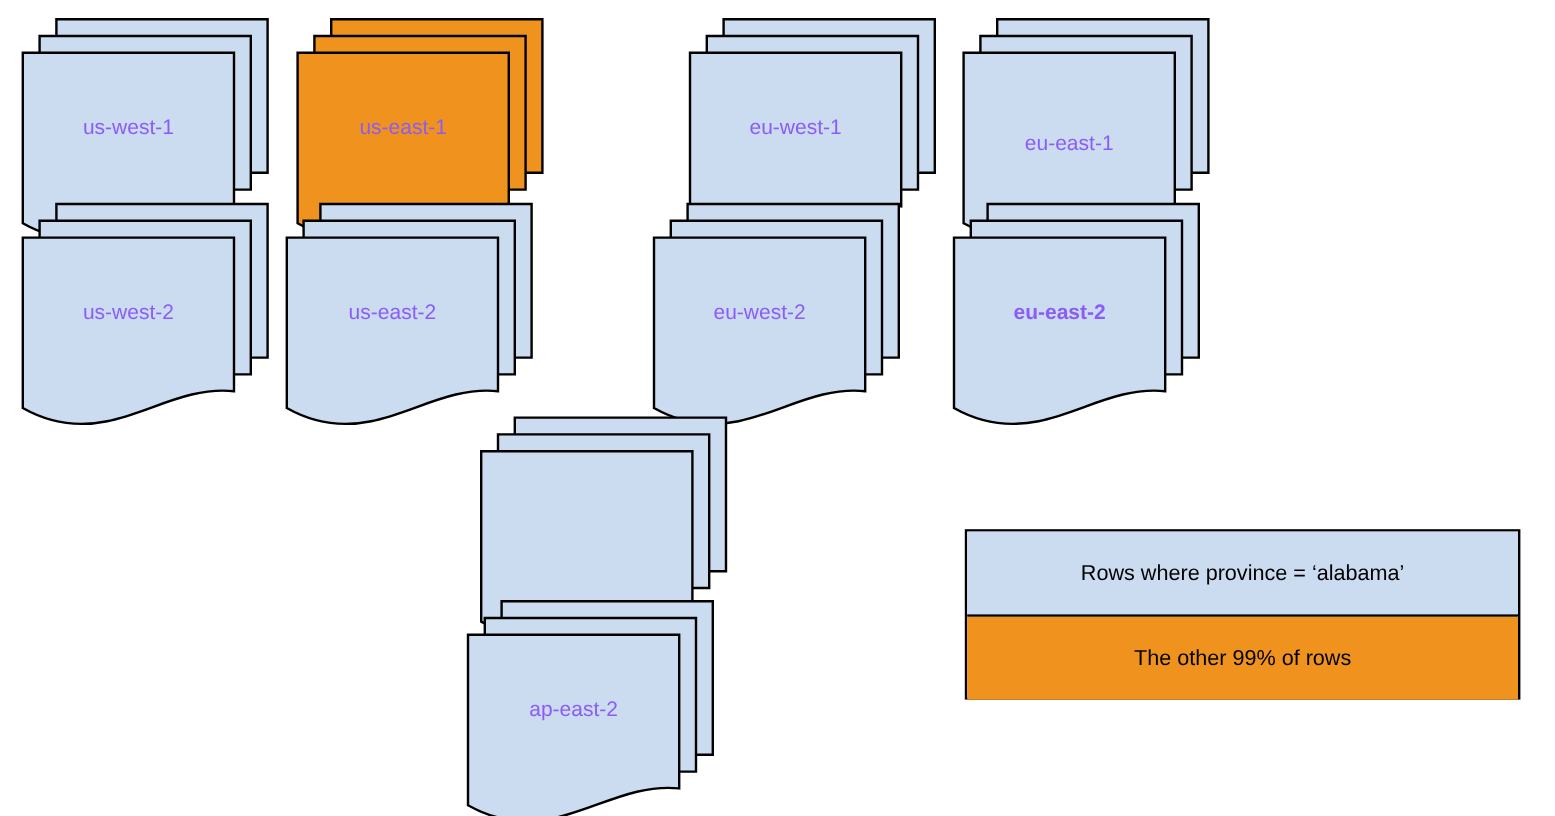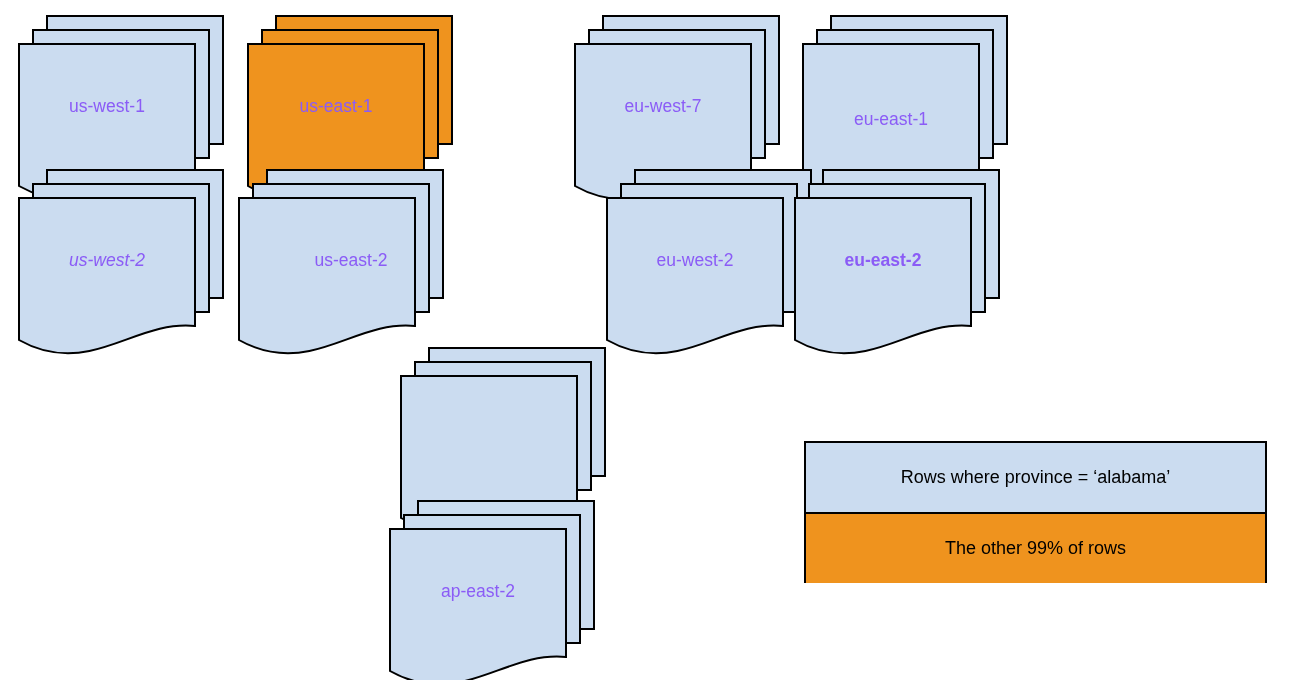--- a/index.html
+++ b/index.html
@@ -85,47 +85,47 @@
           <path d="M 0 28 L 176 28 L 176 156 C 137.28 152 105.6 174 70.4 181 C 45.760000000000005 186 21.119999999999997 182 0 170 Z" fill="#ef931e" stroke="#000000" stroke-width="2" stroke-linejoin="miter"></path>
         </svg>
         <div class="doc-label" style="top: 80px;">us-east-1</div>
       </div>
       <div class="doc-stack" style="left: 575px; top: 16px;">
         <svg width="215" height="190" viewBox="0 0 215 190">
           <path d="M 28 0 L 204 0 L 204 128 L 28 128 Z" fill="#cbdcf0" stroke="#000000" stroke-width="2" stroke-linejoin="miter"></path>
           <path d="M 14 14 L 190 14 L 190 142 L 14 142 Z" fill="#cbdcf0" stroke="#000000" stroke-width="2" stroke-linejoin="miter"></path>
           <path d="M 0 28 L 176 28 L 176 156 C 137.28 152 105.6 174 70.4 181 C 45.760000000000005 186 21.119999999999997 182 0 170 Z" fill="#cbdcf0" stroke="#000000" stroke-width="2" stroke-linejoin="miter"></path>
         </svg>
-        <div class="doc-label" style="top: 80px;">eu-west-7</div>
+        <div class="doc-label" style="top: 80px;">eu-west-1</div>
       </div>
       <div class="doc-stack" style="left: 803px; top: 16px;">
         <svg width="215" height="190" viewBox="0 0 215 190">
           <path d="M 28 0 L 204 0 L 204 128 L 28 128 Z" fill="#cbdcf0" stroke="#000000" stroke-width="2" stroke-linejoin="miter"></path>
           <path d="M 14 14 L 190 14 L 190 142 L 14 142 Z" fill="#cbdcf0" stroke="#000000" stroke-width="2" stroke-linejoin="miter"></path>
           <path d="M 0 28 L 176 28 L 176 156 C 137.28 152 105.6 174 70.4 181 C 45.760000000000005 186 21.119999999999997 182 0 170 Z" fill="#cbdcf0" stroke="#000000" stroke-width="2" stroke-linejoin="miter"></path>
         </svg>
         <div class="doc-label" style="top: 93px;">eu-east-1</div>
       </div>
       <div class="doc-stack" style="left: 19px; top: 170px;">
         <svg width="215" height="190" viewBox="0 0 215 190">
           <path d="M 28 0 L 204 0 L 204 128 L 28 128 Z" fill="#cbdcf0" stroke="#000000" stroke-width="2" stroke-linejoin="miter"></path>
           <path d="M 14 14 L 190 14 L 190 142 L 14 142 Z" fill="#cbdcf0" stroke="#000000" stroke-width="2" stroke-linejoin="miter"></path>
           <path d="M 0 28 L 176 28 L 176 156 C 137.28 152 105.6 174 70.4 181 C 45.760000000000005 186 21.119999999999997 182 0 170 Z" fill="#cbdcf0" stroke="#000000" stroke-width="2" stroke-linejoin="miter"></path>
         </svg>
-        <div class="doc-label" style="top: 80px; font-style: italic;">us-west-2</div>
+        <div class="doc-label" style="top: 80px;">us-west-2</div>
       </div>
       <div class="doc-stack" style="left: 239px; top: 170px;">
         <svg width="215" height="190" viewBox="0 0 215 190">
           <path d="M 28 0 L 204 0 L 204 128 L 28 128 Z" fill="#cbdcf0" stroke="#000000" stroke-width="2" stroke-linejoin="miter"></path>
           <path d="M 14 14 L 190 14 L 190 142 L 14 142 Z" fill="#cbdcf0" stroke="#000000" stroke-width="2" stroke-linejoin="miter"></path>
           <path d="M 0 28 L 176 28 L 176 156 C 137.28 152 105.6 174 70.4 181 C 45.760000000000005 186 21.119999999999997 182 0 170 Z" fill="#cbdcf0" stroke="#000000" stroke-width="2" stroke-linejoin="miter"></path>
         </svg>
-        <div class="doc-label" style="top: 80px; margin-left: 24px;">us-east-2</div>
+        <div class="doc-label" style="top: 80px;">us-east-2</div>
       </div>
-      <div class="doc-stack" style="left: 607px; top: 170px;">
+      <div class="doc-stack" style="left: 545px; top: 170px;">
         <svg width="215" height="190" viewBox="0 0 215 190">
           <path d="M 28 0 L 204 0 L 204 128 L 28 128 Z" fill="#cbdcf0" stroke="#000000" stroke-width="2" stroke-linejoin="miter"></path>
           <path d="M 14 14 L 190 14 L 190 142 L 14 142 Z" fill="#cbdcf0" stroke="#000000" stroke-width="2" stroke-linejoin="miter"></path>
           <path d="M 0 28 L 176 28 L 176 156 C 137.28 152 105.6 174 70.4 181 C 45.760000000000005 186 21.119999999999997 182 0 170 Z" fill="#cbdcf0" stroke="#000000" stroke-width="2" stroke-linejoin="miter"></path>
         </svg>
         <div class="doc-label" style="top: 80px;">eu-west-2</div>
       </div>
       <div class="doc-stack" style="left: 795px; top: 170px;">
         <svg width="215" height="190" viewBox="0 0 215 190">
           <path d="M 28 0 L 204 0 L 204 128 L 28 128 Z" fill="#cbdcf0" stroke="#000000" stroke-width="2" stroke-linejoin="miter"></path>

